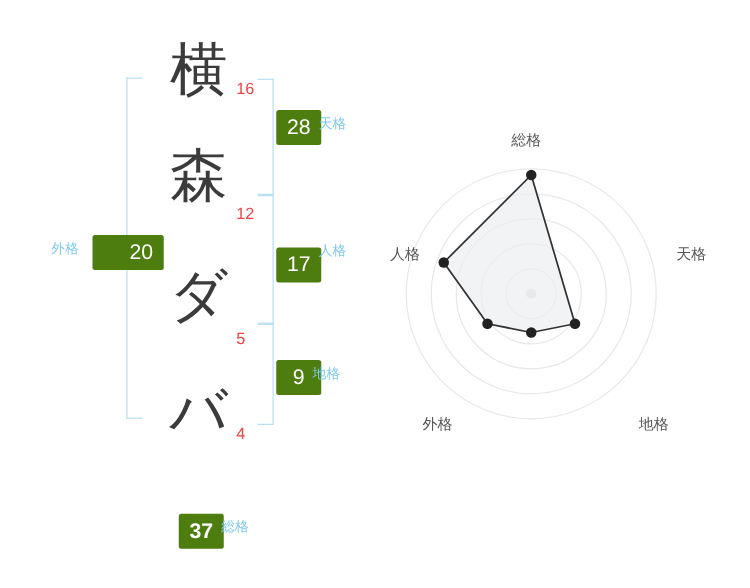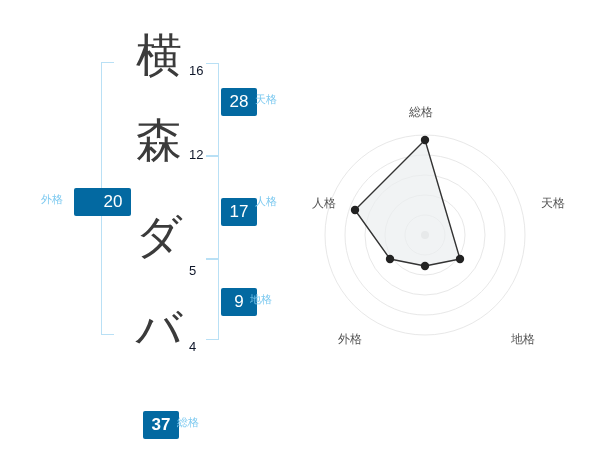--- a/index.html
+++ b/index.html
@@ -26,27 +26,27 @@
     font-family: "Liberation Serif", serif;
     font-size: 46px;
     color: #3b3b3b;
     line-height: 1;
     text-align: center;
     width: 56px;
   }
   .stroke-num {
     position: absolute;
     font-size: 13px;
-    color: #0f172a;
+    color: #ef4444;
     line-height: 1;
   }
   .badge {
     position: absolute;
     display: inline-block;
-    background: #0369a1;
+    background: #4d7c0f;
     color: #ffffff;
     font-size: 17px;
     line-height: 1;
     padding: 5px 7px 6px 7px;
     border-radius: 2px;
     text-align: center;
     font-family: "Liberation Sans", sans-serif;
   }
   .badge-label {
     position: absolute;
@@ -89,21 +89,21 @@
   <div>
 
     <div class="bracket" style="left:101px; top:62px; width:12px; height:271px;"></div>
     <div class="badge" style="left:74px; top:188px; min-width:22px;padding-left:28px;">20</div>
     <div class="badge-label" style="left:41px; top:194px;">外格</div>
 
     <div class="name-char" style="left:131px; top:33px;">横</div>
     <div class="stroke-num" style="left:189px; top:64px;">16</div>
 
     <div class="name-char" style="left:131px; top:118px;">森</div>
-    <div class="stroke-num" style="left:189px; top:148px;">12</div>
+    <div class="stroke-num" style="left:189px; top:164px;">12</div>
 
     <div class="name-char" style="left:131px; top:214px;">ダ</div>
     <div class="stroke-num" style="left:189px; top:264px;">5</div>
 
     <div class="name-char" style="left:131px; top:306px;">バ</div>
     <div class="stroke-num" style="left:189px; top:340px;">4</div>
 
     <div class="bracket-r" style="left:206px; top:63px; width:12px; height:92px;"></div>
     <div class="badge" style="left:221px; top:88px; min-width:22px;">28</div>
     <div class="badge-label" style="left:255px; top:94px;">天格</div>

